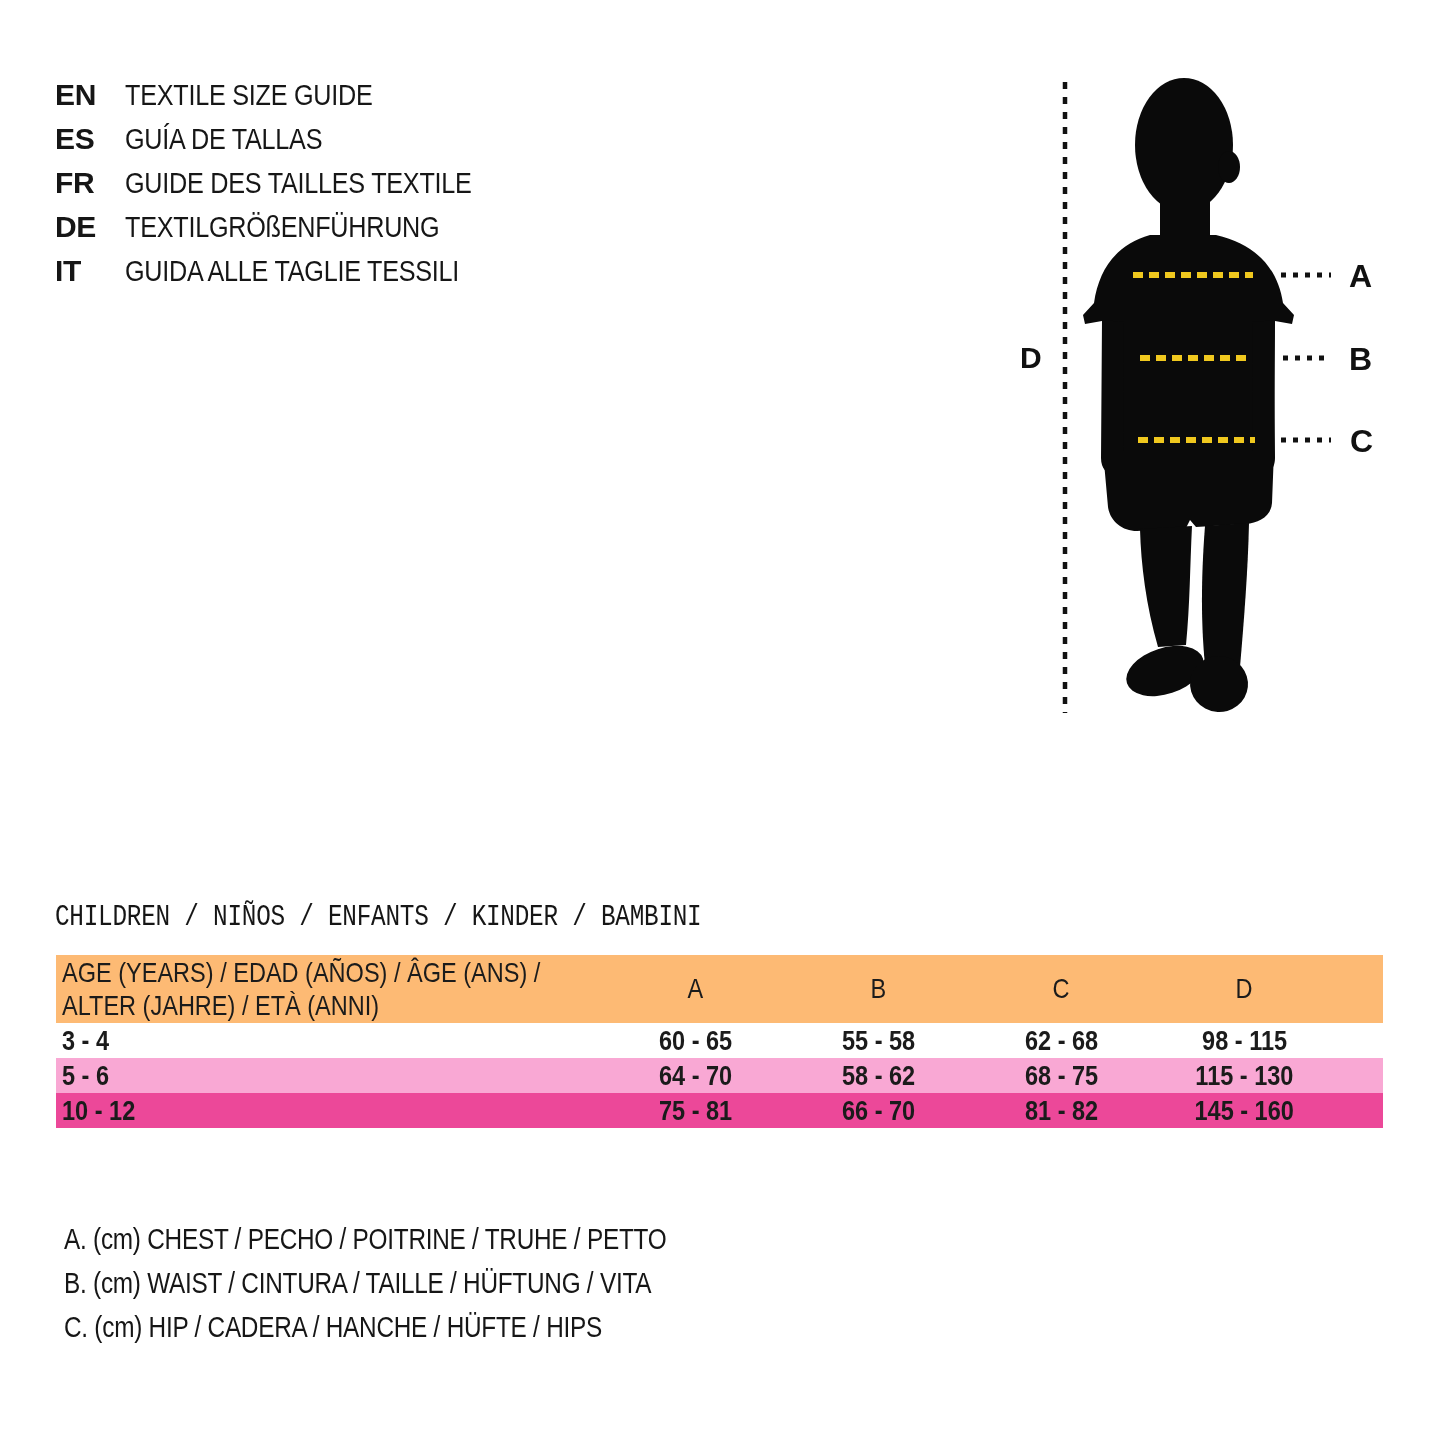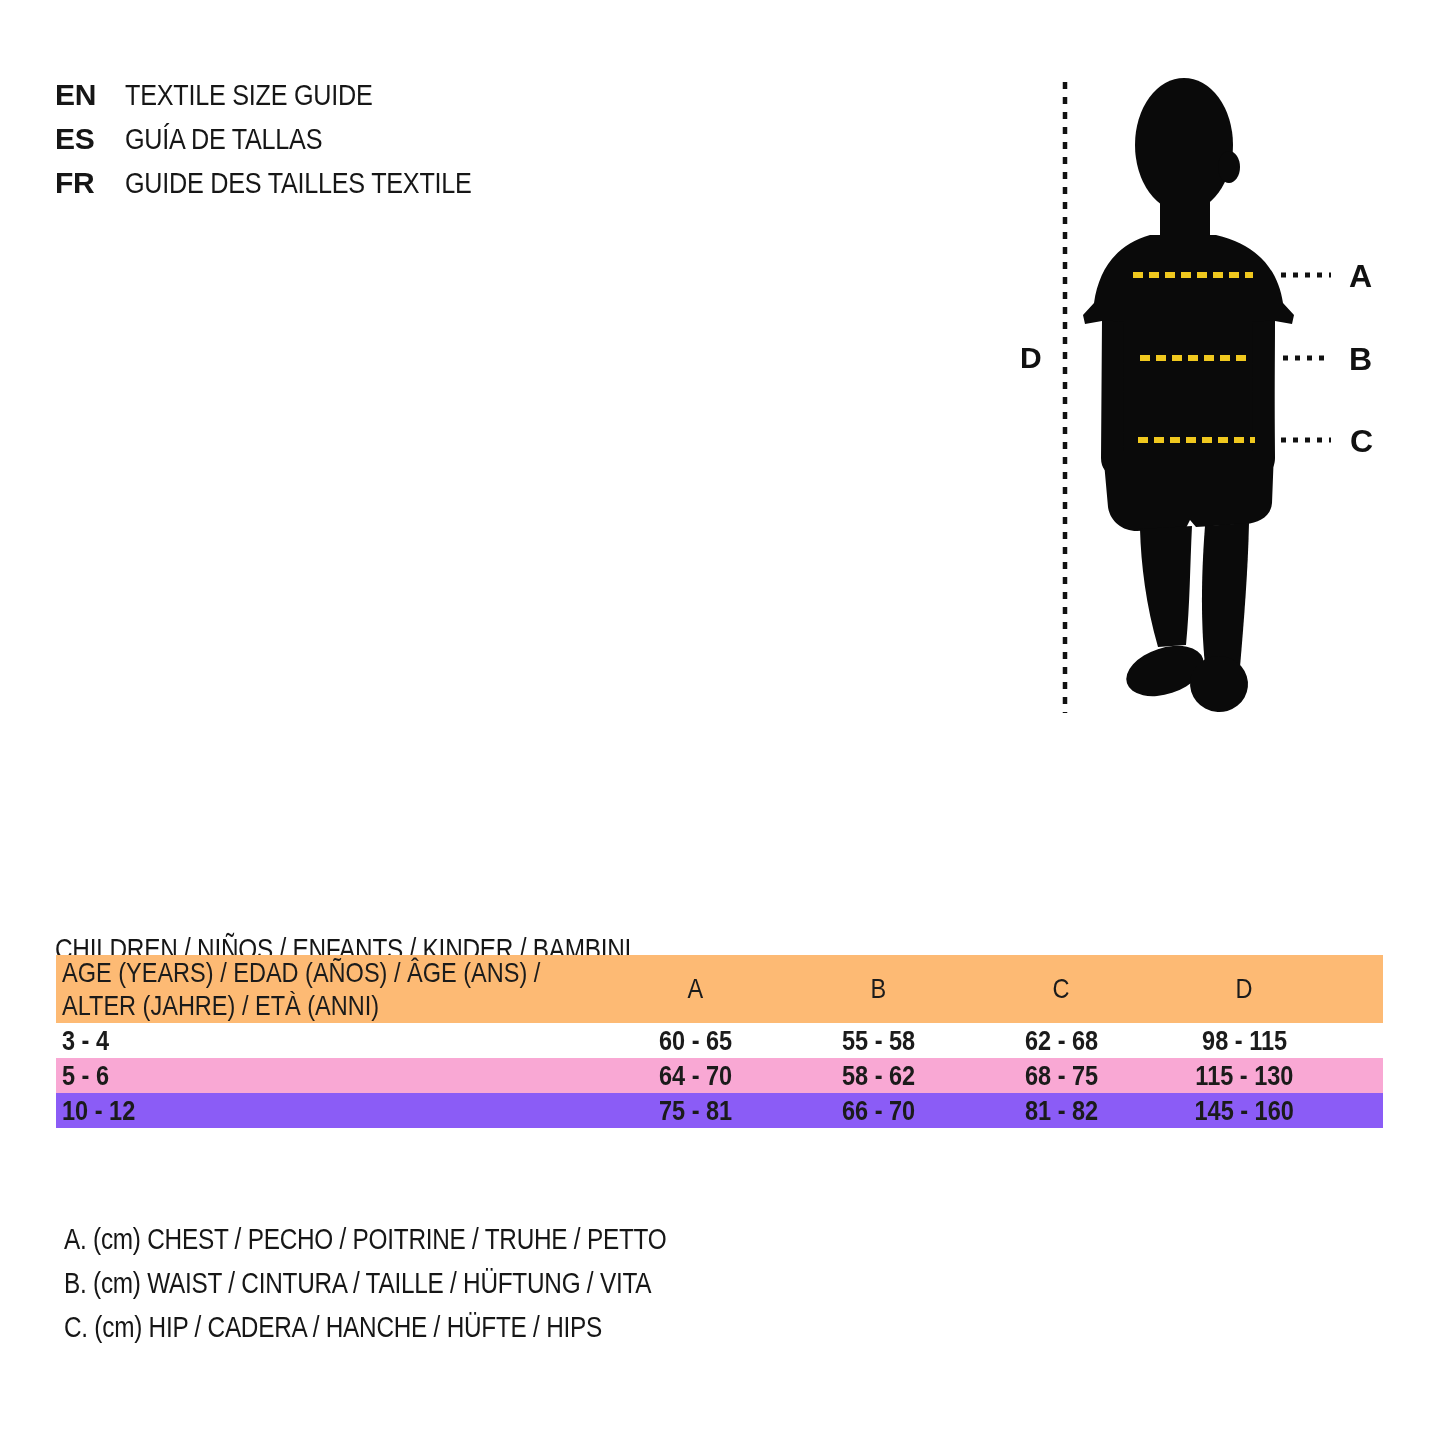--- a/index.html
+++ b/index.html
@@ -25,22 +25,22 @@
   .costumes{
     position:absolute;left:56px;top:326px;margin:0;
     font-size:35px;font-weight:700;letter-spacing:-0.5px;line-height:38px;
   }
 
   
   .figure{position:absolute;left:1000px;top:55px;width:445px;height:675px;}
 
   
   .children-title{
-    position:absolute;left:55px;top:932px;margin:0;
-    font-size:29px;font-weight:500;line-height:34px;letter-spacing:-0.3px;
+    position:absolute;left:55px;top:901px;margin:0;
+    font-size:29px;font-weight:500;line-height:34px;letter-spacing:-0.3px;font-family:Liberation Mono, monospace;
   }
   .size-table{
     position:absolute;left:56px;top:955px;width:1327px;
     border-collapse:collapse;table-layout:fixed;
     font-size:28px;color:#1b1b1b;
   }
   .size-table thead tr{height:68px;}
   .size-table thead th{font-weight:500;vertical-align:middle;}
   .size-table th.agehead{text-align:left;padding-left:6px;font-size:28px;line-height:33px;}
   .size-table tbody tr{height:35px;}
@@ -62,20 +62,28 @@
       <span class="lang-code">EN</span>
       <span class="lang-title cond">TEXTILE SIZE GUIDE</span>
     </div>
     <div class="lang-row">
       <span class="lang-code">ES</span>
       <span class="lang-title cond">GUÍA DE TALLAS</span>
     </div>
     <div class="lang-row">
       <span class="lang-code">FR</span>
       <span class="lang-title cond">GUIDE DES TAILLES TEXTILE</span>
+    </div>
+    <div class="lang-row">
+      <span class="lang-code">DE</span>
+      <span class="lang-title cond">TEXTILGRÖßENFÜHRUNG</span>
+    </div>
+    <div class="lang-row">
+      <span class="lang-code">IT</span>
+      <span class="lang-title cond">GUIDA ALLE TAGLIE TESSILI</span>
     </div>
   </section>
 
 
   <svg class="figure" viewBox="0 0 445 675" xmlns="http://www.w3.org/2000/svg">
 
     <line x1="65" y1="27" x2="65" y2="658" stroke="#111" stroke-width="4.5" stroke-dasharray="7 8"></line>
 
     <g fill="#0a0a0a">
       <ellipse cx="184" cy="90" rx="49" ry="67"></ellipse>
@@ -139,21 +147,21 @@
         <td></td>
       </tr>
       <tr style="background:#f9a8d4;">
         <td class="agecell"><span class="cond">5 - 6</span></td>
         <td class="num"><span class="condc">64 - 70</span></td>
         <td class="num"><span class="condc">58 - 62</span></td>
         <td class="num"><span class="condc">68 - 75</span></td>
         <td class="num"><span class="condc">115 - 130</span></td>
         <td></td>
       </tr>
-      <tr style="background:#8b5cf6;">
+      <tr style="background:#ec4899;">
         <td class="agecell"><span class="cond">10 - 12</span></td>
         <td class="num"><span class="condc">75 - 81</span></td>
         <td class="num"><span class="condc">66 - 70</span></td>
         <td class="num"><span class="condc">81 - 82</span></td>
         <td class="num"><span class="condc">145 - 160</span></td>
         <td></td>
       </tr>
     </tbody>
   </table>
 

